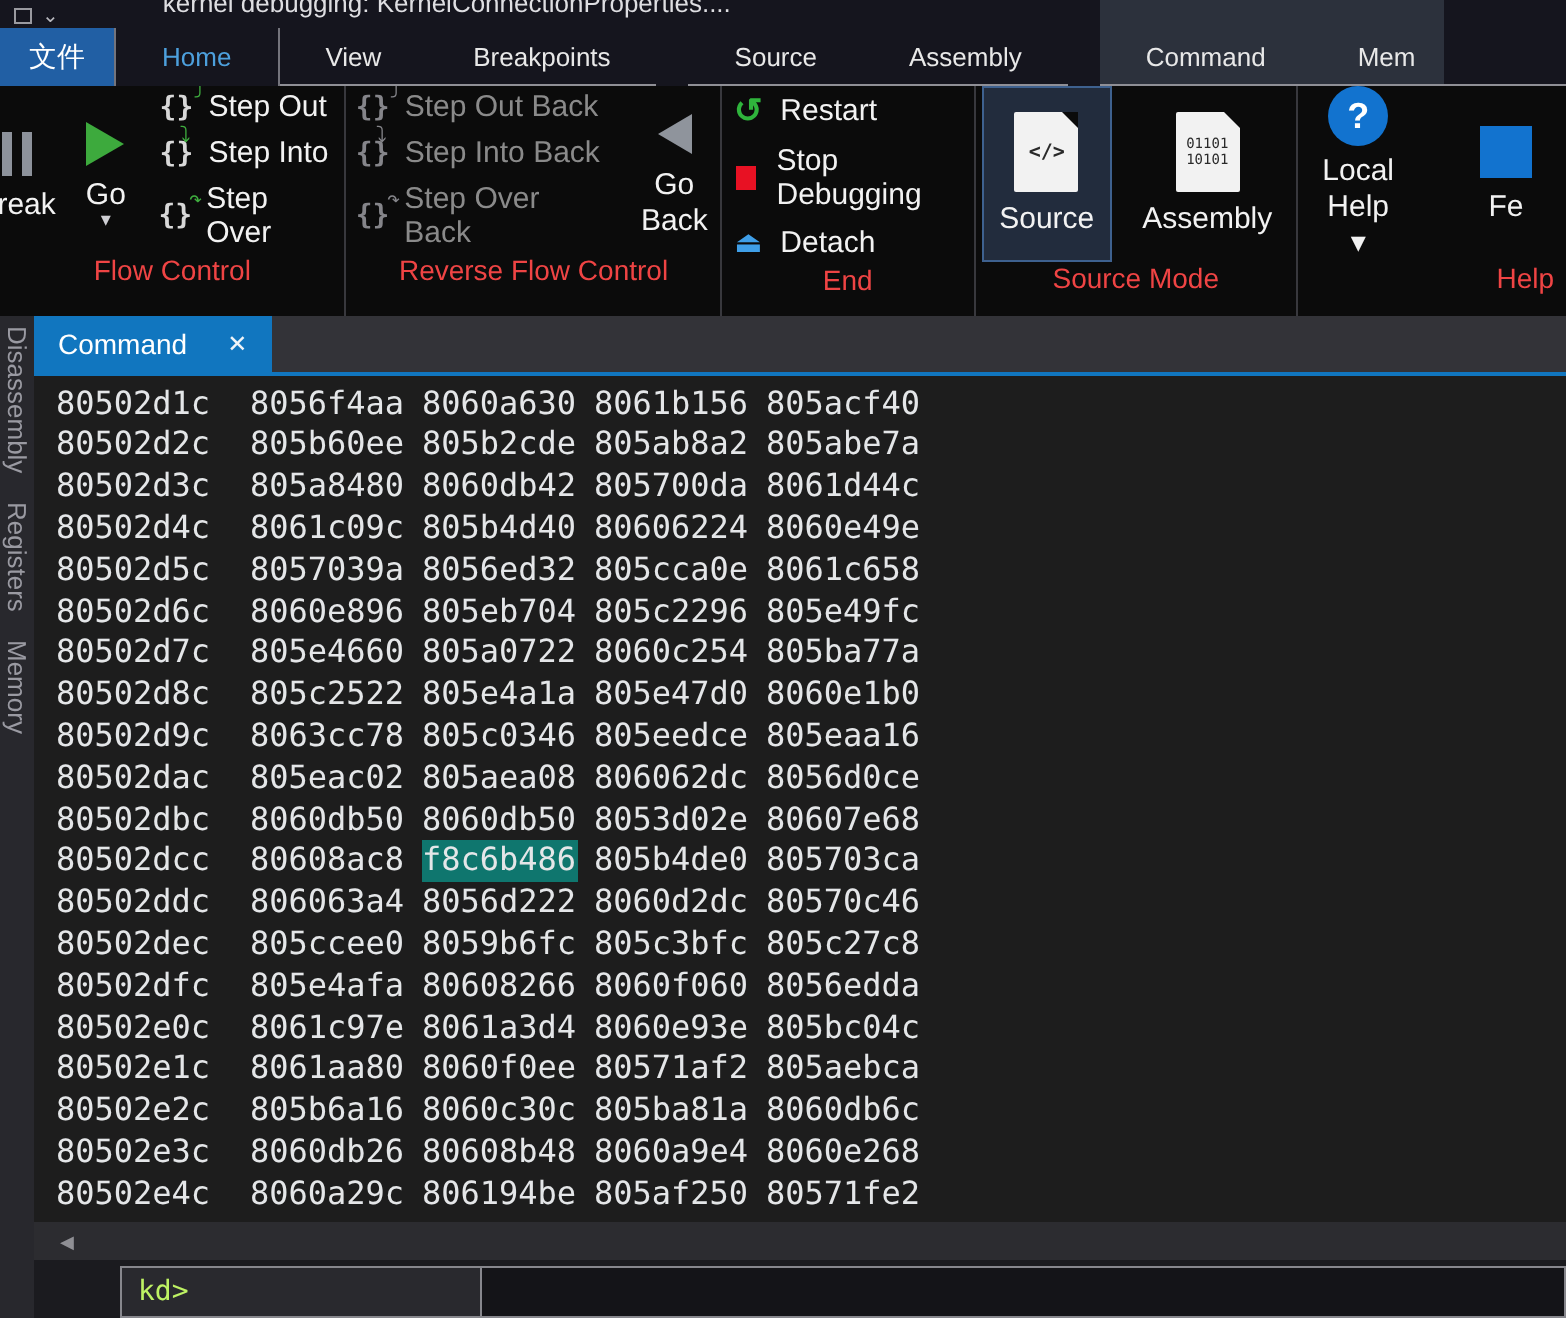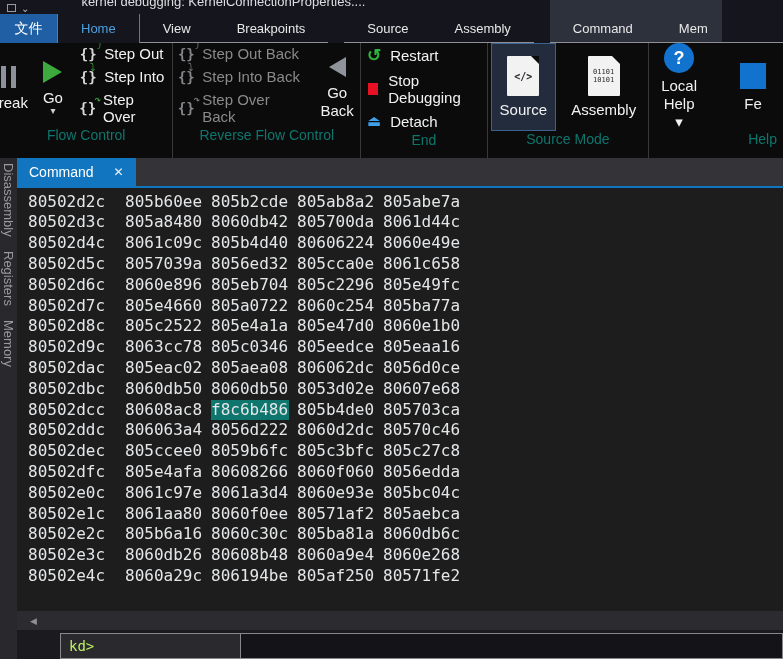--- a/index.html
+++ b/index.html
@@ -20,21 +20,21 @@
   .rtab.ctx { background:#2c313c; }
   .rtab.ctx::before { content:""; position:absolute; left:0; right:0; top:-14px; height:14px; background:#2c313c; }
   .rtab.last { border-right:none; padding-right:14px; }
   .tab-filler { flex:1; border-bottom:1px solid #8f8f96; }
 
   
   .ribbon { height:115px; background:#0b0b0b; display:flex; overflow:hidden; }
   .rgroup { display:flex; flex-direction:column; border-right:1px solid #38383d; }
   .rgroup:last-child { border-right:none; flex:1; }
   .rgroup-content { flex:1; display:flex; align-items:center; }
-  .rgroup-label { text-align:center; color:#0f766e; font-size:14px; padding-bottom:18px; white-space:nowrap; }
+  .rgroup-label { text-align:center; color:#ef4444; font-size:14px; padding-bottom:18px; white-space:nowrap; }
 
   .big-btn { width:48px; display:flex; flex-direction:column; align-items:center; justify-content:center; color:#f2f2f2; font-size:15px; cursor:default; }
   .big-btn .ico-zone { height:34px; display:flex; align-items:center; justify-content:center; }
   .pause-icon { width:15px; height:22px; border-left:5px solid #8d929b; border-right:5px solid #8d929b; }
   .play-icon { width:0; height:0; border-left:19px solid #3daa3d; border-top:11px solid transparent; border-bottom:11px solid transparent; }
   .playback-icon { width:0; height:0; border-right:17px solid #8f949c; border-top:10px solid transparent; border-bottom:10px solid transparent; }
   .drop-chevron { color:#cfcfd4; font-size:10px; line-height:10px; }
   .two-line { white-space:pre-line; text-align:center; line-height:18px; }
 
   .small-col { display:flex; flex-direction:column; justify-content:center; gap:2px; }
@@ -234,20 +234,21 @@
   <div class="right-col">
     <div class="doc-tabstrip">
       <div class="doc-tab">
         <span>Command</span>
         <span class="close">✕</span>
       </div>
     </div>
     <div class="accent-line"></div>
 
     <div class="mem-pane" id="memDump">
+        <div class="mem-row"><span class="addr">80502d1c</span><span class="val">8056f4aa</span><span class="val">8060a630</span><span class="val">8061b156</span><span class="val">805acf40</span></div>
         <div class="mem-row"><span class="addr">80502d2c</span><span class="val">805b60ee</span><span class="val">805b2cde</span><span class="val">805ab8a2</span><span class="val">805abe7a</span></div>
         <div class="mem-row"><span class="addr">80502d3c</span><span class="val">805a8480</span><span class="val">8060db42</span><span class="val">805700da</span><span class="val">8061d44c</span></div>
         <div class="mem-row"><span class="addr">80502d4c</span><span class="val">8061c09c</span><span class="val">805b4d40</span><span class="val">80606224</span><span class="val">8060e49e</span></div>
         <div class="mem-row"><span class="addr">80502d5c</span><span class="val">8057039a</span><span class="val">8056ed32</span><span class="val">805cca0e</span><span class="val">8061c658</span></div>
         <div class="mem-row"><span class="addr">80502d6c</span><span class="val">8060e896</span><span class="val">805eb704</span><span class="val">805c2296</span><span class="val">805e49fc</span></div>
         <div class="mem-row"><span class="addr">80502d7c</span><span class="val">805e4660</span><span class="val">805a0722</span><span class="val">8060c254</span><span class="val">805ba77a</span></div>
         <div class="mem-row"><span class="addr">80502d8c</span><span class="val">805c2522</span><span class="val">805e4a1a</span><span class="val">805e47d0</span><span class="val">8060e1b0</span></div>
         <div class="mem-row"><span class="addr">80502d9c</span><span class="val">8063cc78</span><span class="val">805c0346</span><span class="val">805eedce</span><span class="val">805eaa16</span></div>
         <div class="mem-row"><span class="addr">80502dac</span><span class="val">805eac02</span><span class="val">805aea08</span><span class="val">806062dc</span><span class="val">8056d0ce</span></div>
         <div class="mem-row"><span class="addr">80502dbc</span><span class="val">8060db50</span><span class="val">8060db50</span><span class="val">8053d02e</span><span class="val">80607e68</span></div>

